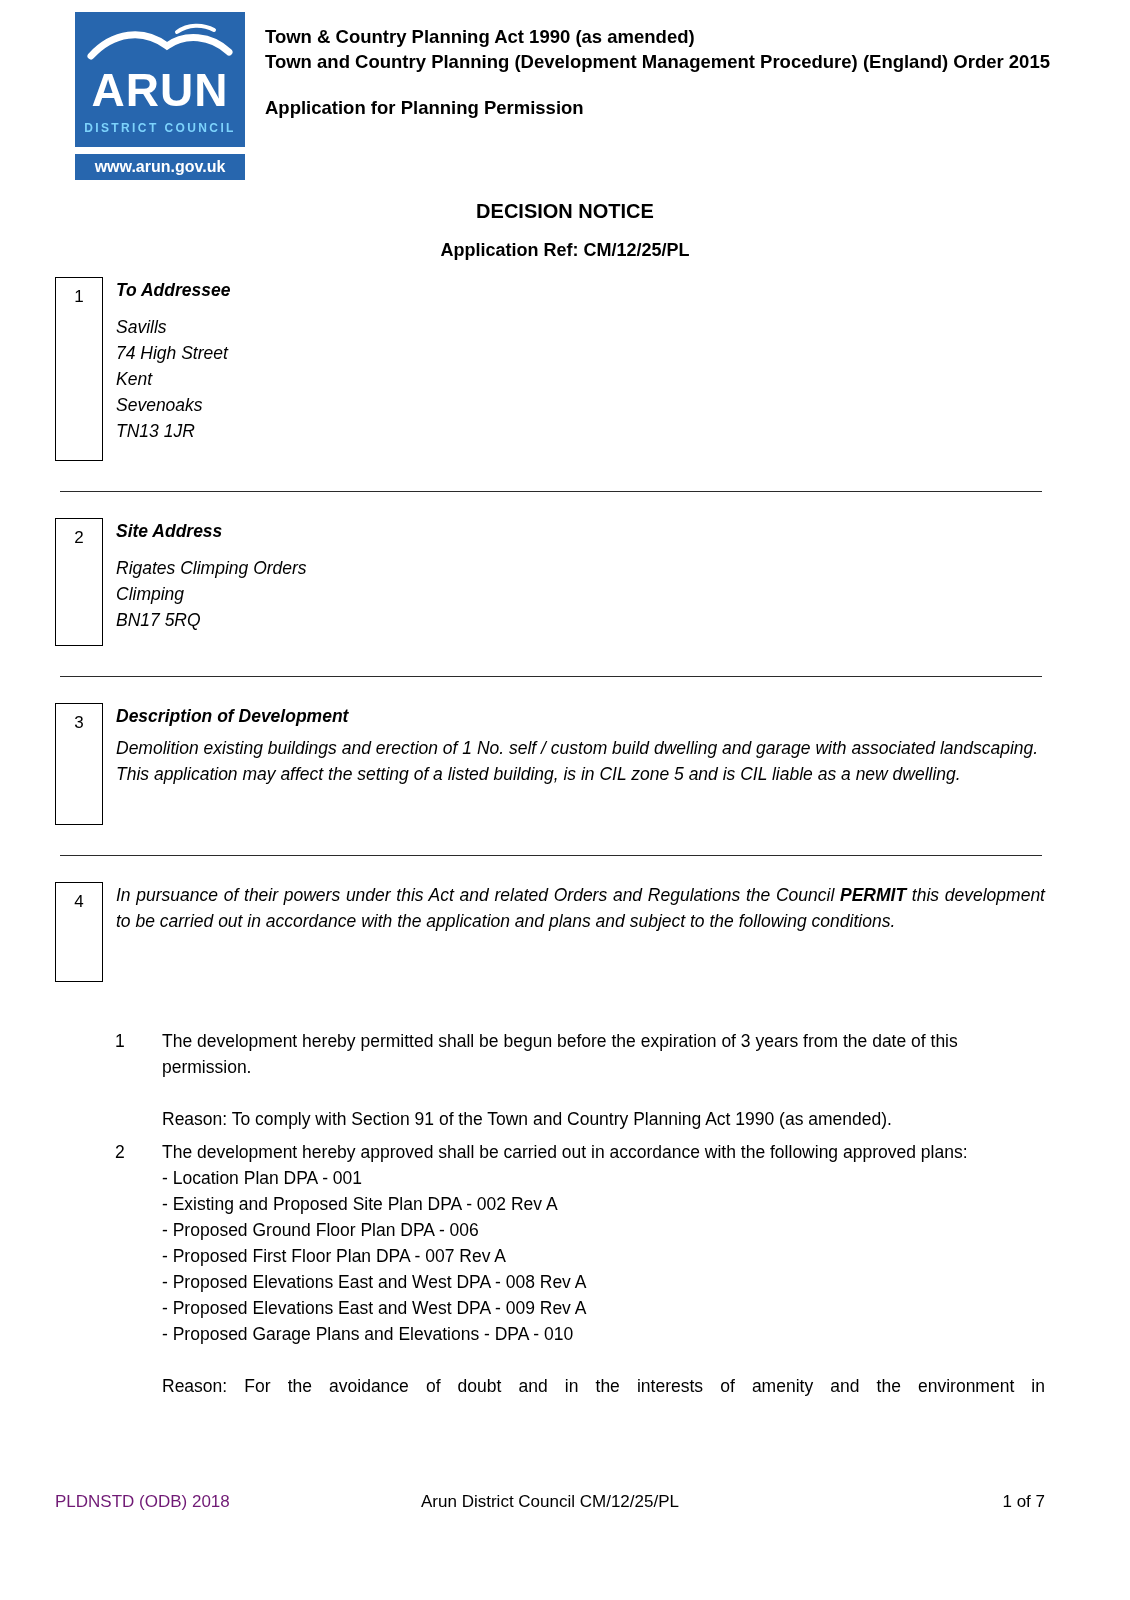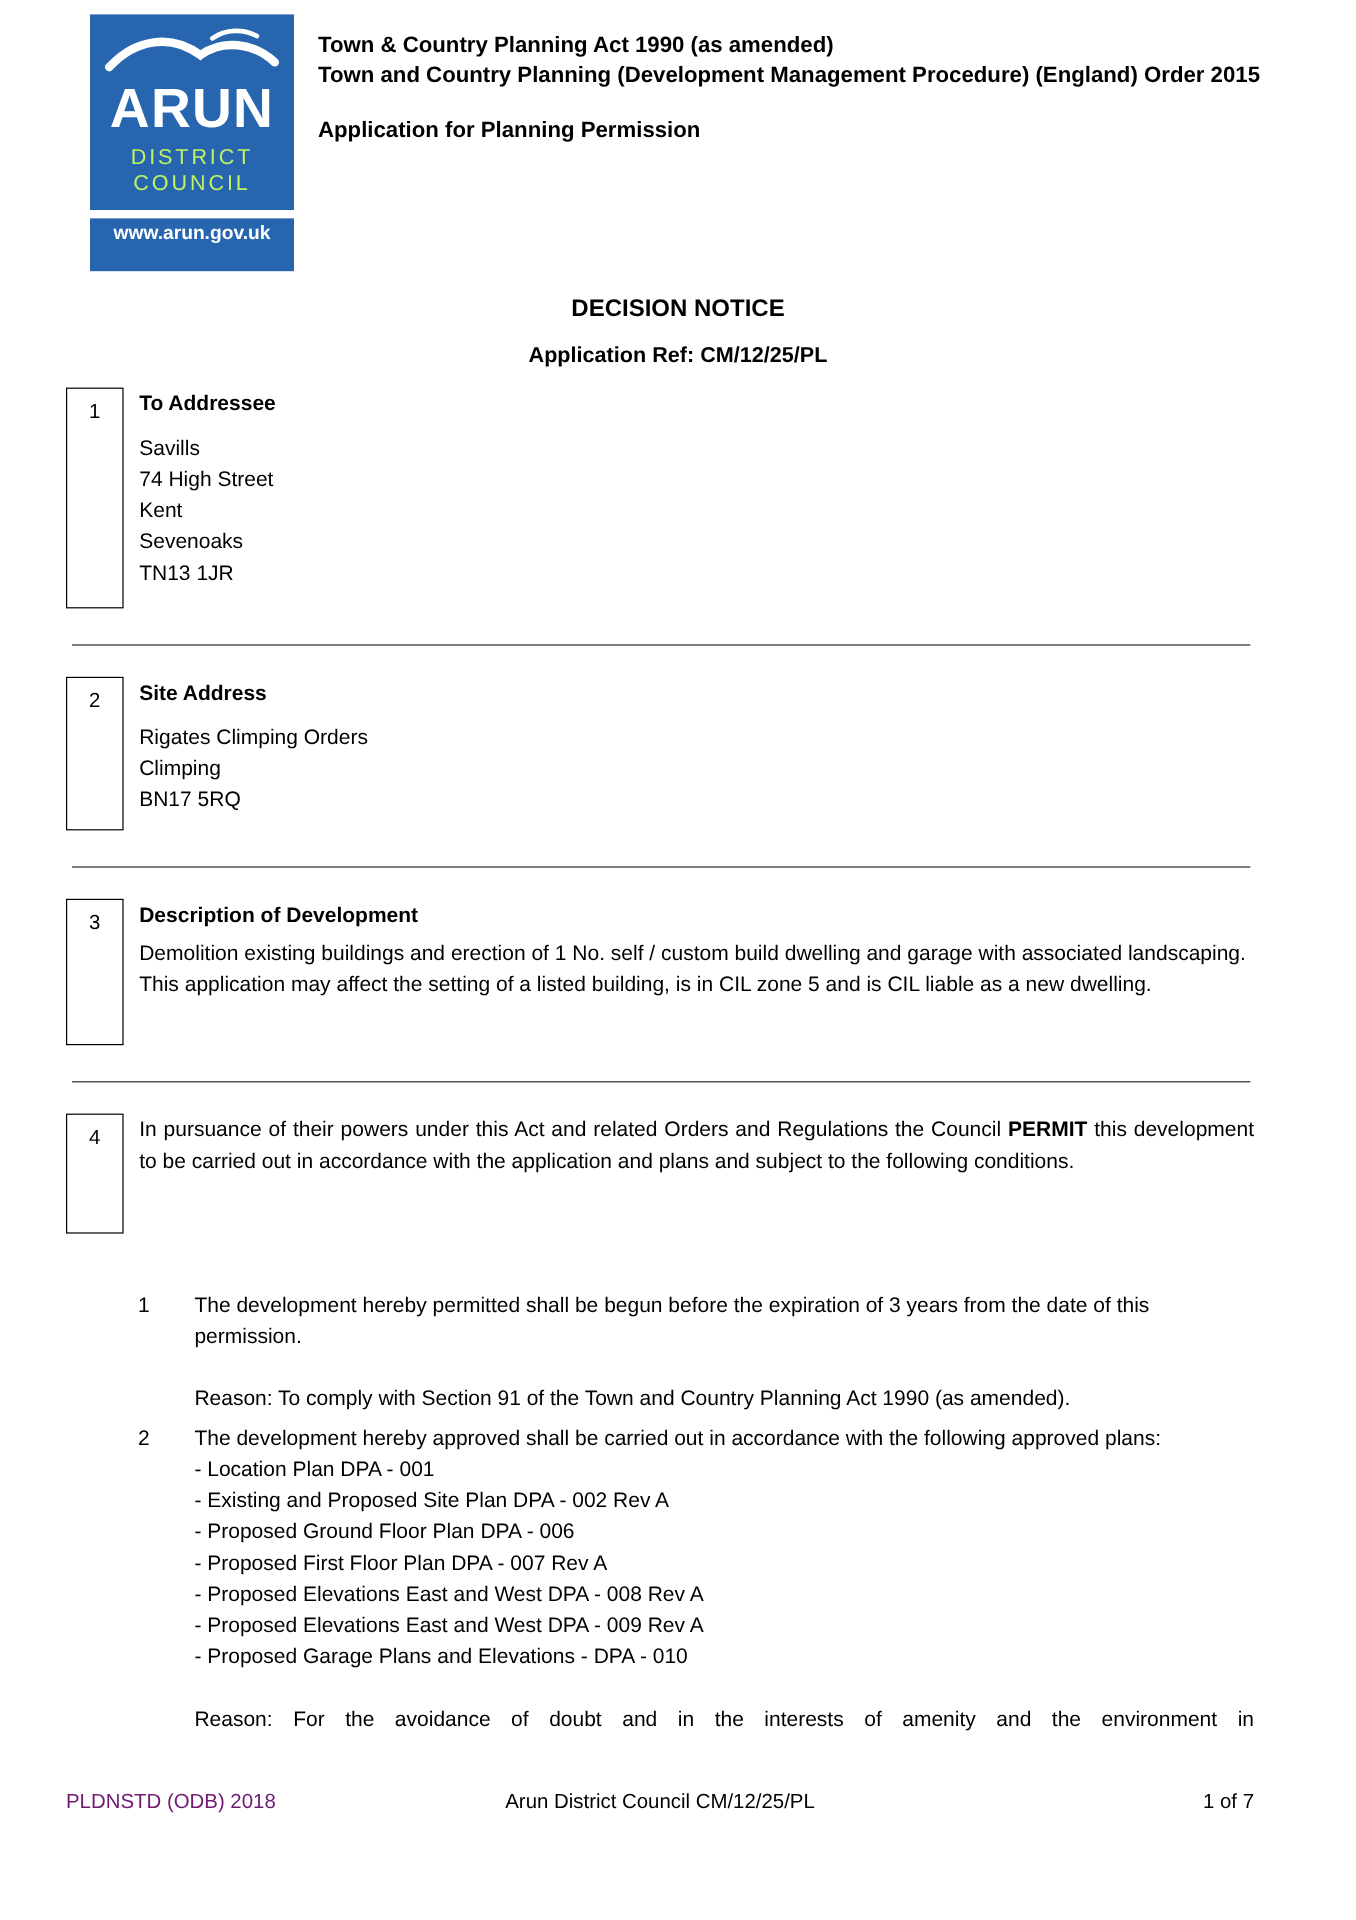--- a/index.html
+++ b/index.html
@@ -24,35 +24,35 @@
   }
   .logo-main svg { display: block; margin: 0 auto; }
   .logo-name {
     color: #fff;
     font-weight: bold;
     font-size: 46px;
     line-height: 1.05;
     letter-spacing: 1px;
   }
   .logo-sub {
-    color: #bef264;
-    font-weight: normal;
-    font-size: 18px;
+    color: #7dd3fc;
+    font-weight: bold;
+    font-size: 12px;
     letter-spacing: 2.4px;
     margin-top: 7px;
   }
   .logo-web {
     margin-top: 7px;
     width: 170px;
     background: #2766ae;
     color: #fff;
     font-weight: bold;
     font-size: 16px;
     text-align: center;
-    padding: 4px 0 22px 0;
+    padding: 4px 0 4px 0;
   }
   .header-text {
     margin-left: 20px;
     padding-top: 12px;
     width: 800px;
     font-weight: bold;
     font-size: 18.5px;
     line-height: 25px;
   }
   .app-type { margin-top: 21px; }
@@ -81,20 +81,21 @@
     border: 1.5px solid #000;
     text-align: center;
     padding-top: 9px;
     font-size: 17px;
   }
   .section-body {
     margin-left: 13px;
     flex: 1;
     font-size: 17.5px;
     line-height: 26px;
+    font-style: italic;
   }
   .section-heading { font-weight: bold; margin-bottom: 11px; }
   .section-heading.tight { margin-bottom: 6px; }
   .sec-1 { min-height: 184px; }
   .sec-2 { min-height: 128px; }
   .sec-3 { min-height: 122px; }
   .sec-4 { min-height: 100px; margin-top: 26px; }
   .sec-4 .section-body p { text-align: justify; }
   .address-line { line-height: 26px; }
 

